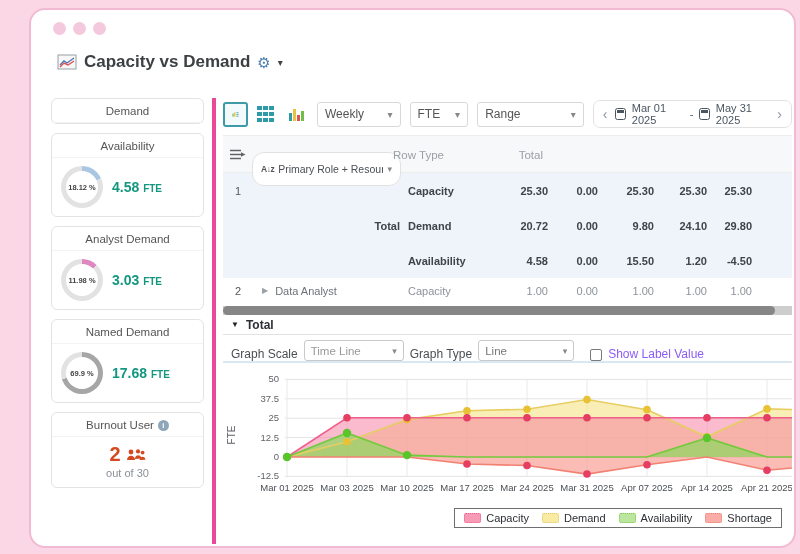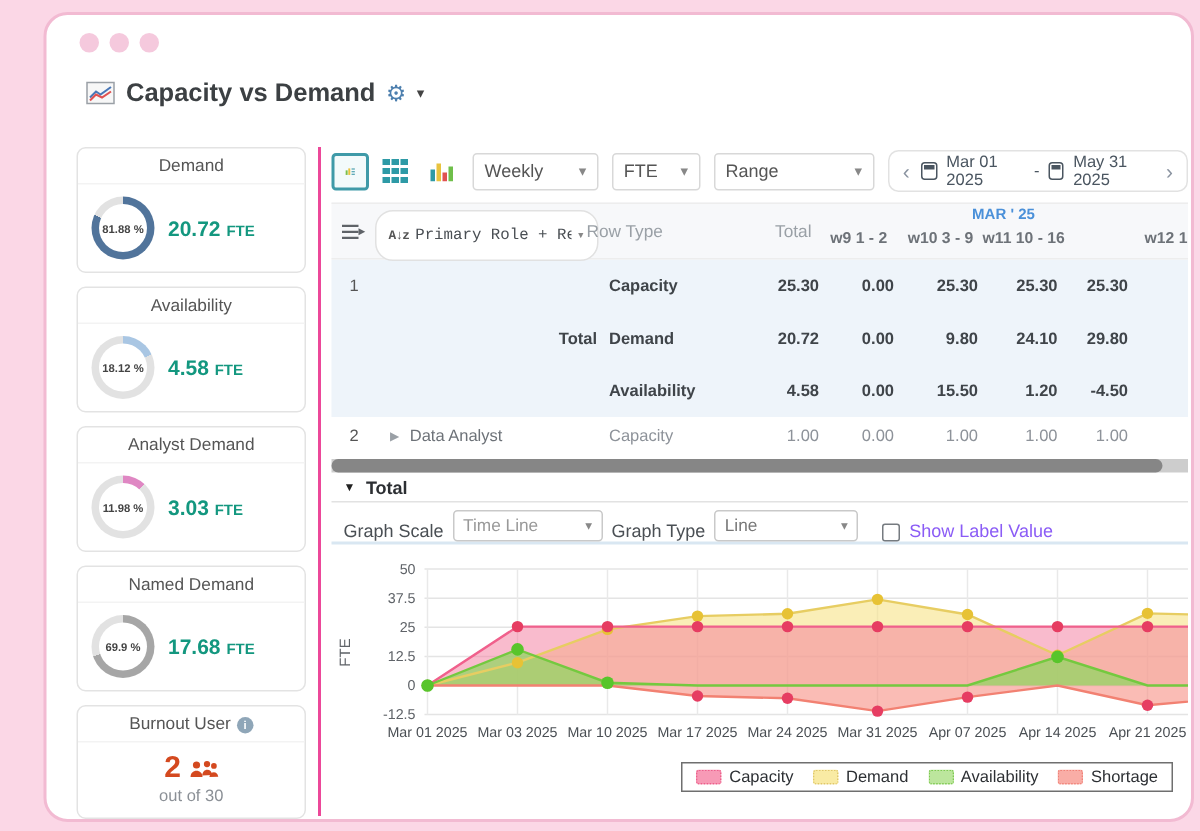--- a/index.html
+++ b/index.html
@@ -26,43 +26,43 @@
   .fte { color:#13977f; font-weight:700; font-size:14px; }
   .fte .unit { font-size:10px; }
   .burn-body { text-align:center; padding:6px 0 8px; }
   .burn-count { font-size:20px; font-weight:700; color:#d4491f; display:inline-flex; align-items:center; gap:5px; }
   .burn-caption { font-size:11px; color:#8b9096; margin-top:1px; }
   .info-dot { display:inline-flex; width:11px; height:11px; border-radius:50%; background:#8fa6b8;
     color:#fff; font-size:7.5px; font-weight:700; align-items:center; justify-content:center; font-style:normal;}
 
   
   .content { position:absolute; left:181px; top:88px; right:2px; bottom:2px;
-    border-left:2px solid #ec4899; padding-left:7px; }
+    border-left:4px solid #ec4899; padding-left:7px; }
   .toolbar { height:32px; display:flex; align-items:center; gap:9px; }
   .vicons { display:flex; gap:5px; align-items:center; }
   .vicon { width:25px; height:23px; border-radius:4px; display:flex; align-items:center; justify-content:center; }
   .vicon.sel { border:2px solid #3f9aa8; background:#f3fafb; }
   .gridicon { display:grid; grid-template-columns:repeat(3,4.5px); gap:1.5px; }
   .gridicon span { width:4.5px; height:4.5px; background:#2e9aa6; }
   .sel { display:flex; align-items:center; justify-content:space-between; border:1px solid #d8d8d8;
     border-radius:3px; height:25px; padding:0 7px; font-size:12px; color:#555; background:#fff; }
   .sel .sc { font-size:10px; color:#888; }
   .date-group { border:1px solid #e2e2e2; border-radius:7px; height:28px; display:flex;
     align-items:center; padding:0 7px; gap:6px; font-size:11px; color:#4a5560; background:#fff; }
   .navbtn { color:#8a93a0; font-size:14px; line-height:1; padding:0 2px; }
   .cal { width:12px; height:12px; border:1.5px solid #4a5560; border-radius:2.5px; position:relative; }
   .cal::before { content:""; position:absolute; top:1px; left:1px; right:1px; height:2.5px; background:#4a5560; }
 
   
   .thead { position:relative; height:38px; background:#f7f8fa; border-top:1px solid #ededed;
     border-bottom:1px solid #ededed; margin-top:5px; }
   .sort-icon { position:absolute; left:6px; top:12px; }
-  .group-pill { position:absolute; left:29px; top:4px; width:149px; height:24px; background:#fff;
+  .group-pill { position:absolute; left:29px; top:16px; width:149px; height:24px; background:#fff;
     border:1px solid #e1e1e1; border-radius:12px; display:flex; align-items:center; gap:4px;
-    padding:16px 8px; font-size:10.5px; color:#4a4f54;font-family:Liberation Mono, monospace; }
+    padding:16px 8px; font-size:10.5px; color:#4a4f54; }
   .group-pill .txt { flex:1; white-space:nowrap; overflow:hidden; }
   .az { font-size:8.5px; font-weight:700; color:#555; letter-spacing:-0.5px; flex:none;}
   .th-label { position:absolute; top:13px; font-size:11.5px; color:#9aa0a6; }
   .rowtype-h { left:170px;text-align:right; }
   .total-h { left:250px; width:70px; text-align:right; }
   .weeks-h { position:absolute; left:325px; right:0; top:2px; overflow:hidden; }
   .month { text-align:center; font-size:10px; color:#4a90d9; font-weight:700; height:15px; }
   .wk-row { display:grid; grid-template-columns:53px 56px 53px 1fr; }
   .wk-h { font-size:10.5px; color:#6d7278; text-align:center; font-weight:600; white-space:nowrap; }
   .wk-h.last { text-align:left; padding-left:55px; overflow:hidden; }
@@ -121,28 +121,20 @@
     </svg>
     <span class="app-title">Capacity vs Demand</span>
     <span class="gear">⚙</span>
     <span class="hdr-caret">▾</span>
   </div>
 
   <div class="sidebar">
 
     <div class="card">
       <div class="card-title">Demand</div>
-      <div class="card-body">
-        <div class="donut" style="background: conic-gradient(rgb(81, 116, 155) 0deg, rgb(81, 116, 155) 81.88%, rgb(226, 226, 226) 81.88%, rgb(226, 226, 226) 100%);">
-          <div class="hole">81.88 %</div>
-        </div>
-        <div class="fte">
-          <span>20.72</span> <span class="unit">FTE</span>
-        </div>
-      </div>
     </div>
 
     <div class="card">
       <div class="card-title">Availability</div>
       <div class="card-body">
         <div class="donut" style="background: conic-gradient(rgb(169, 198, 227) 0deg, rgb(169, 198, 227) 18.12%, rgb(226, 226, 226) 18.12%, rgb(226, 226, 226) 100%);">
           <div class="hole">18.12 %</div>
         </div>
         <div class="fte">
           <span>4.58</span> <span class="unit">FTE</span>
@@ -261,29 +253,20 @@
         <line x1="1" y1="10.5" x2="12" y2="10.5" stroke="#5f6368" stroke-width="1.5"></line>
         <path d="M12 4.2 L16.5 6.5 L12 8.8 Z" fill="#5f6368"></path>
       </svg>
       <div class="group-pill">
         <span class="az">A↓z</span>
         <span class="txt">Primary Role + Resource...</span>
         <span class="sc" style="font-size:9px;color:#888">▾</span>
       </div>
       <span class="th-label rowtype-h">Row Type</span>
       <span class="th-label total-h">Total</span>
-      <div class="weeks-h">
-        <div class="month">MAR ' 25</div>
-        <div class="wk-row">
-          <span class="wk-h">w9 1 - 2</span>
-          <span class="wk-h">w10 3 - 9</span>
-          <span class="wk-h">w11 10 - 16</span>
-          <span class="wk-h last">w12 17 - 23</span>
-        </div>
-      </div>
     </div>
 
     <div class="tgroup">
       <div class="trow">
         <span class="c-num">1</span>
         <span class="c-name"></span>
         <span class="c-type">Capacity</span>
         <span class="c-val">25.30</span>
         <span class="wk-val">0.00</span>
         <span class="wk-val">25.30</span>

